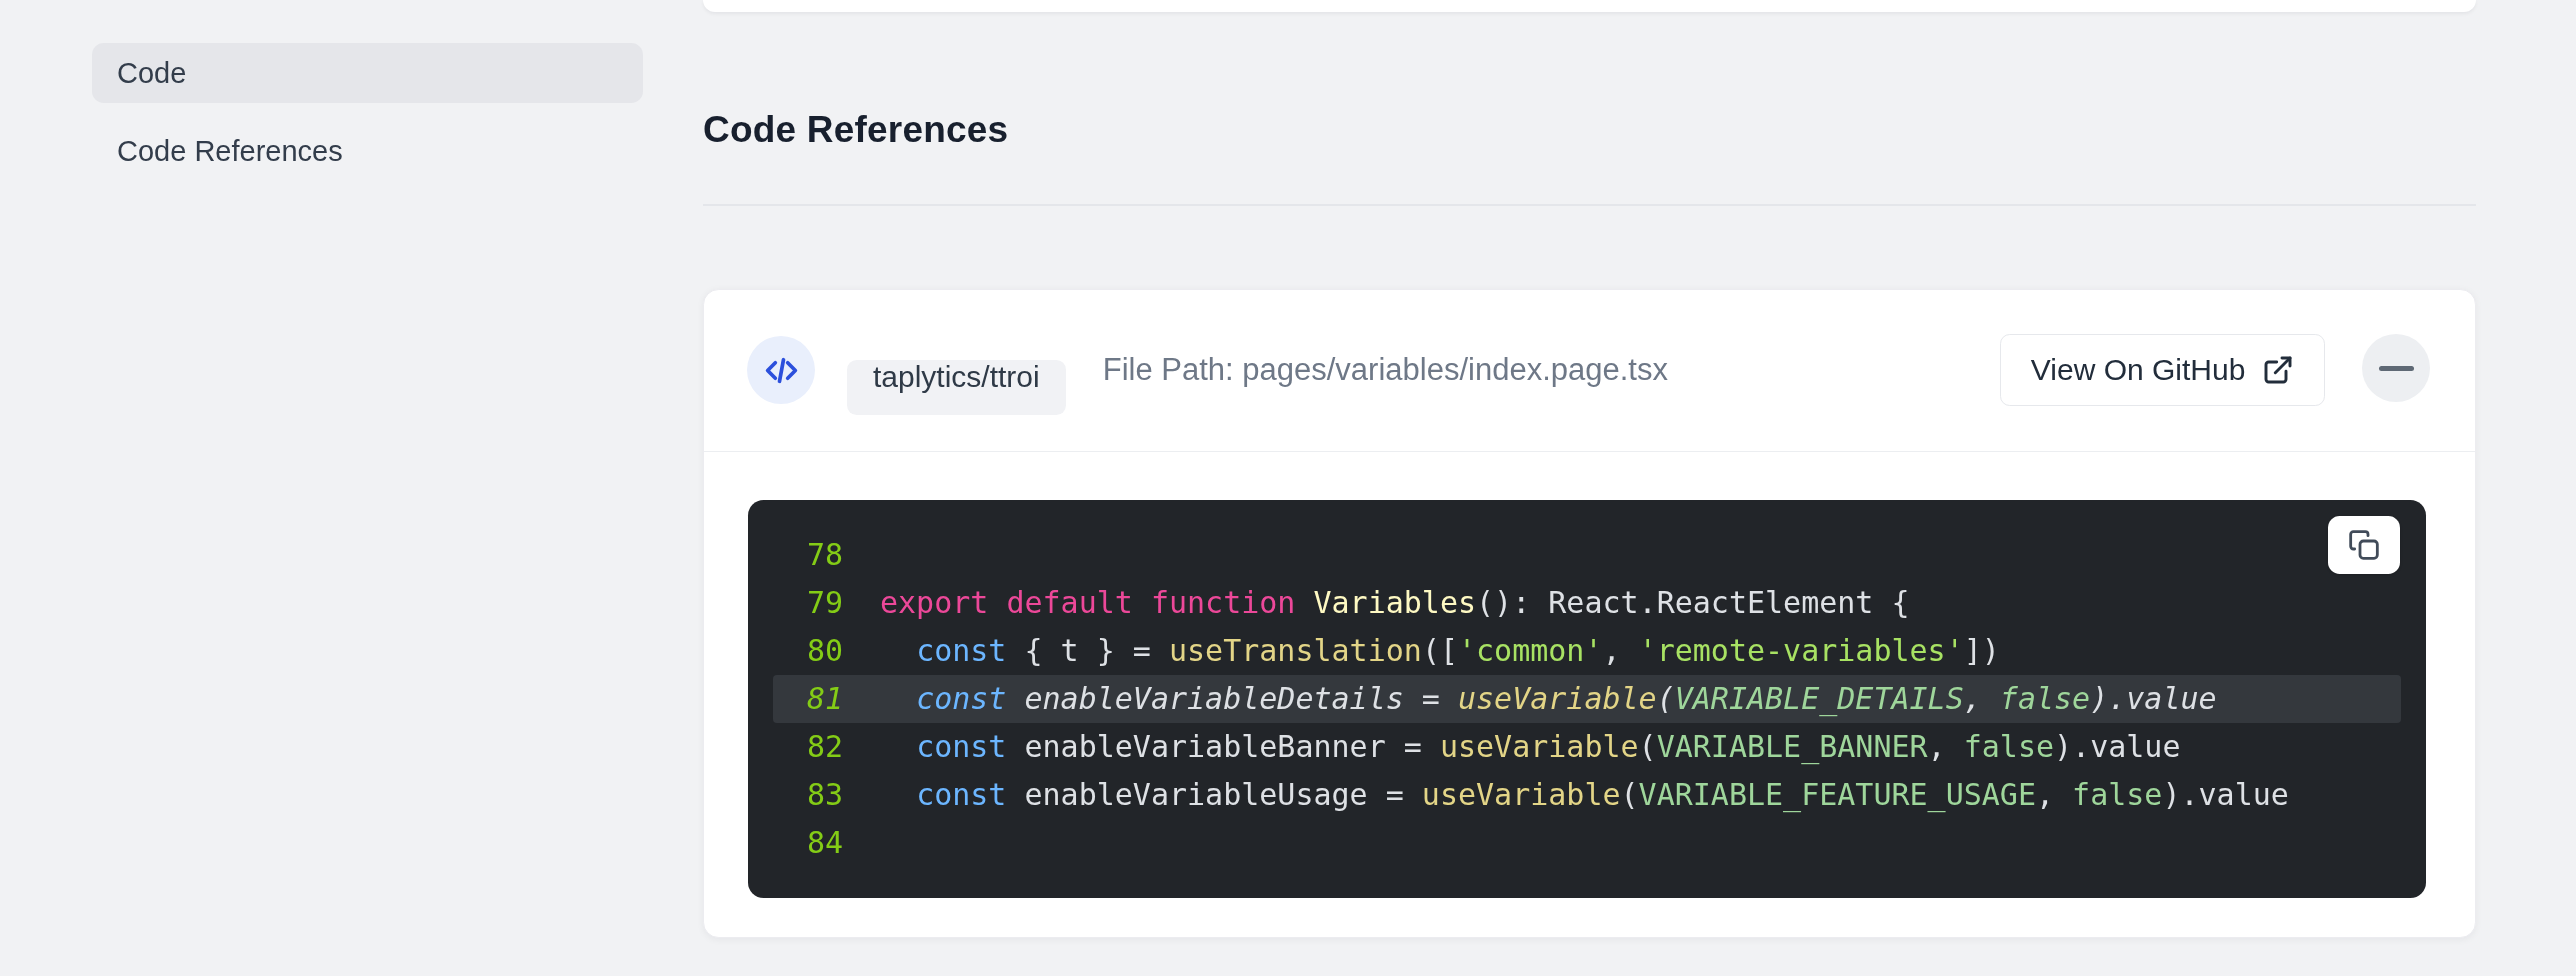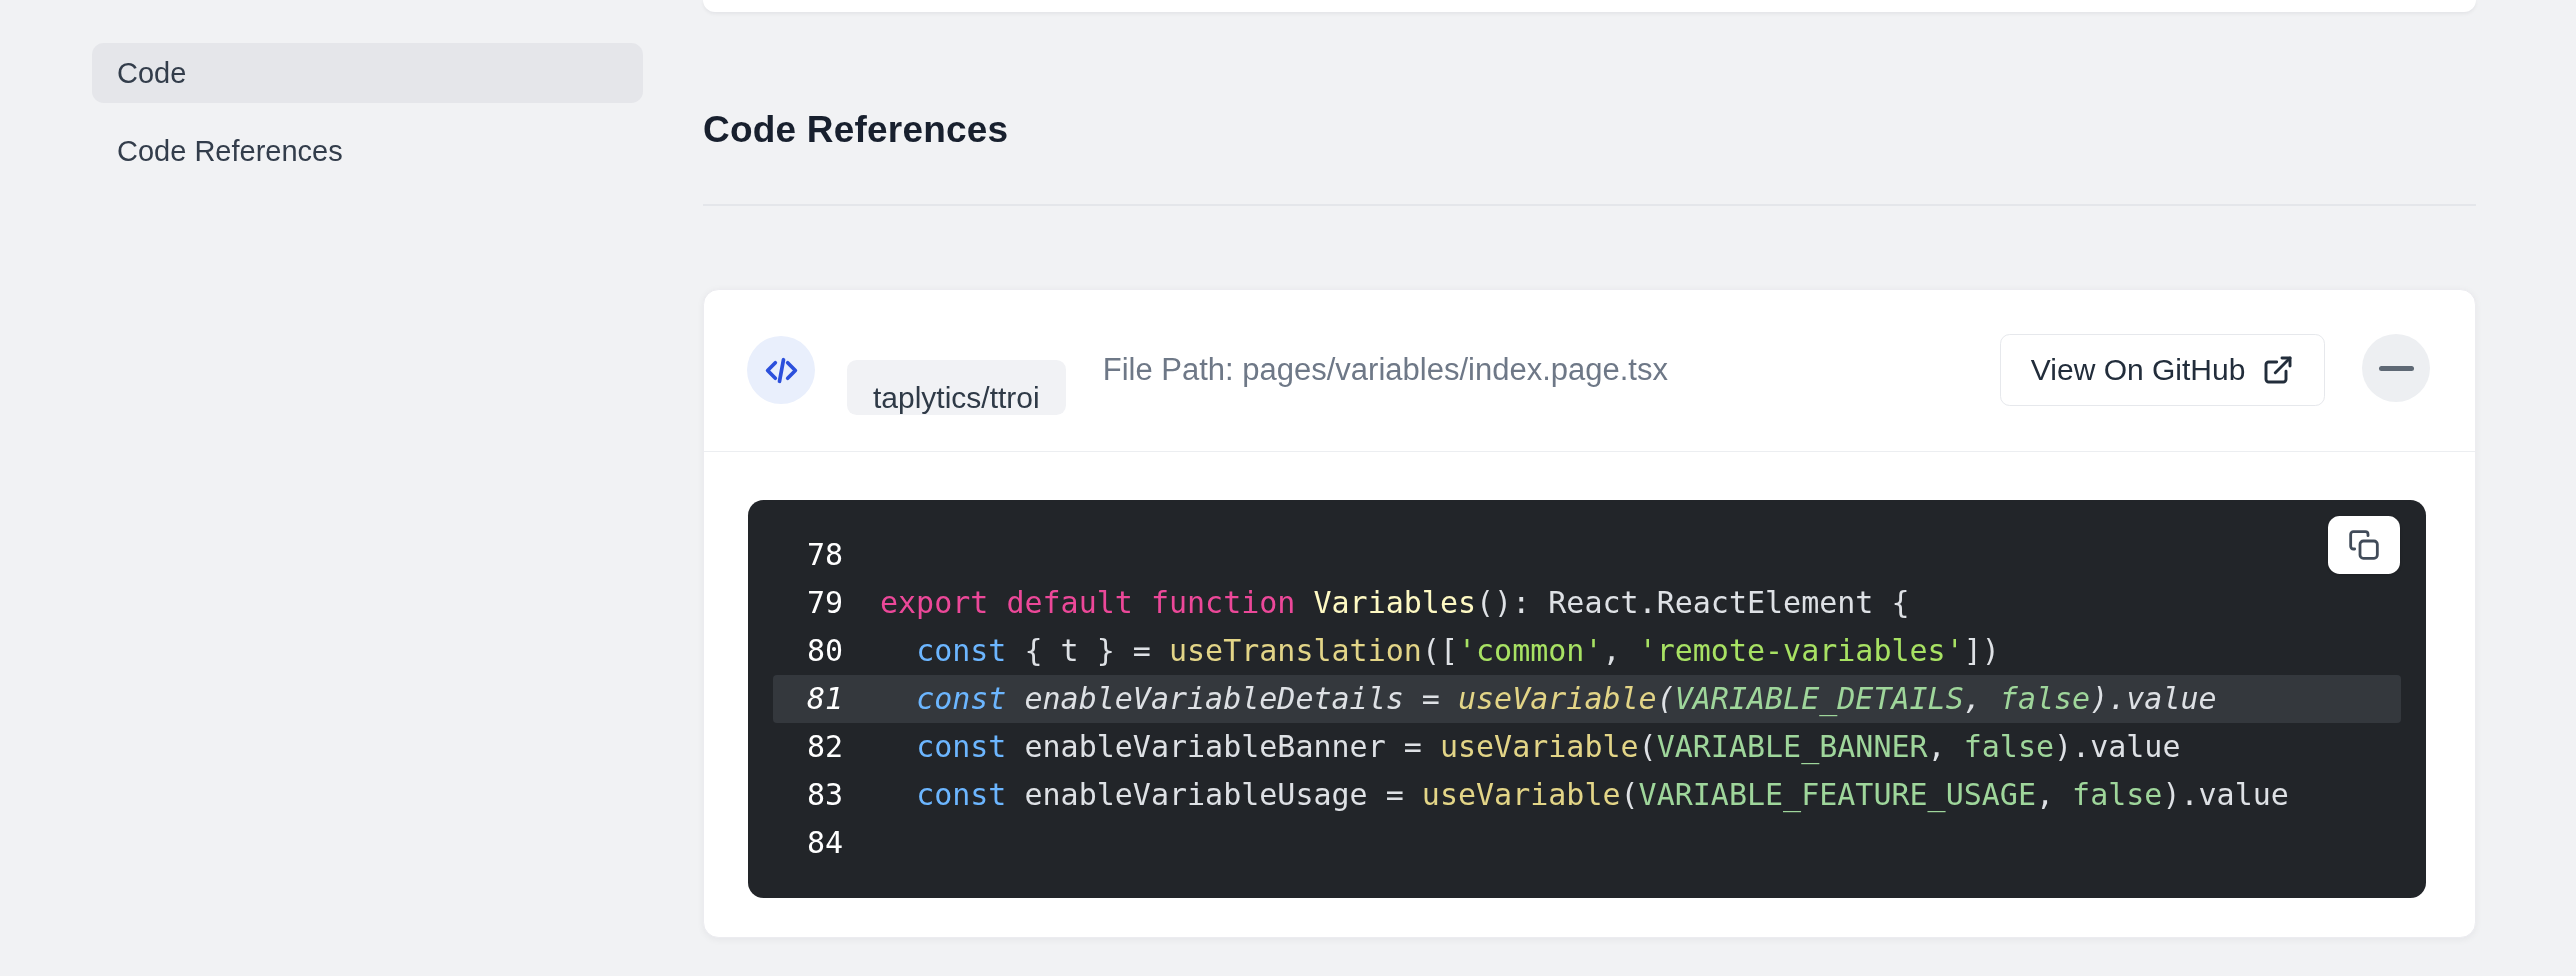--- a/index.html
+++ b/index.html
@@ -84,21 +84,21 @@
     display: flex; align-items: center; justify-content: center;
     flex: none;
   }
   .code-badge svg { width: 37px; height: 37px; stroke: #2c50dc; fill: none; stroke-width: 2.4; stroke-linecap: round; stroke-linejoin: round; }
   .repo-chip {
     margin-left: 32px;
     height: 55px;
     padding: 0 26px;
     background: #f1f2f5;
     border-radius: 9.7px;
-    display: flex; align-items: flex-end;
+    display: flex; align-items: flex-start;
     font-size: 30px;
     color: #2f3a47;
     white-space: nowrap;
     margin-top: 35px;
   }
   .file-path {
     margin-left: 37px;
     font-size: 31px;
     color: #6e7887;
     white-space: nowrap;
@@ -148,21 +148,21 @@
     margin: 0 25px;
     display: flex;
     align-items: center;
     border-radius: 3.9px;
   }
   .code-row.hl { background: #34383d; font-style: italic; }
   .line-num {
     width: 70px;
     flex: none;
     text-align: right;
-    color: #ffffff;
+    color: #84cc16;
     user-select: none;
   }
   .line-code { margin-left: 37px; white-space: pre; color: #dee1e5; }
   .copy-btn {
     position: absolute;
     top: 16.6px; right: 26px;
     width: 72px; height: 58px;
     background: #ffffff;
     border: none;
     border-radius: 11.7px;

